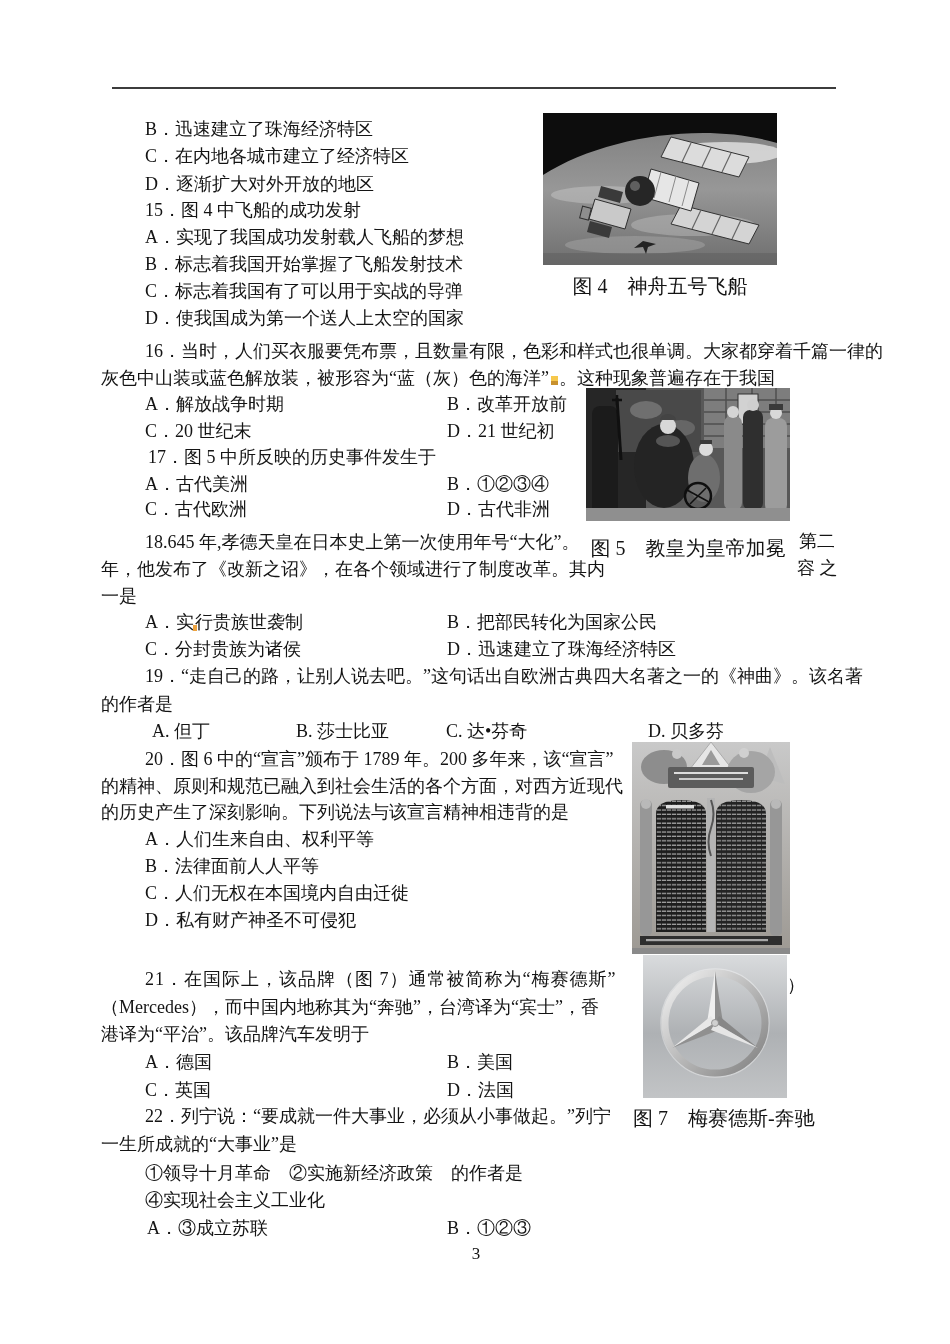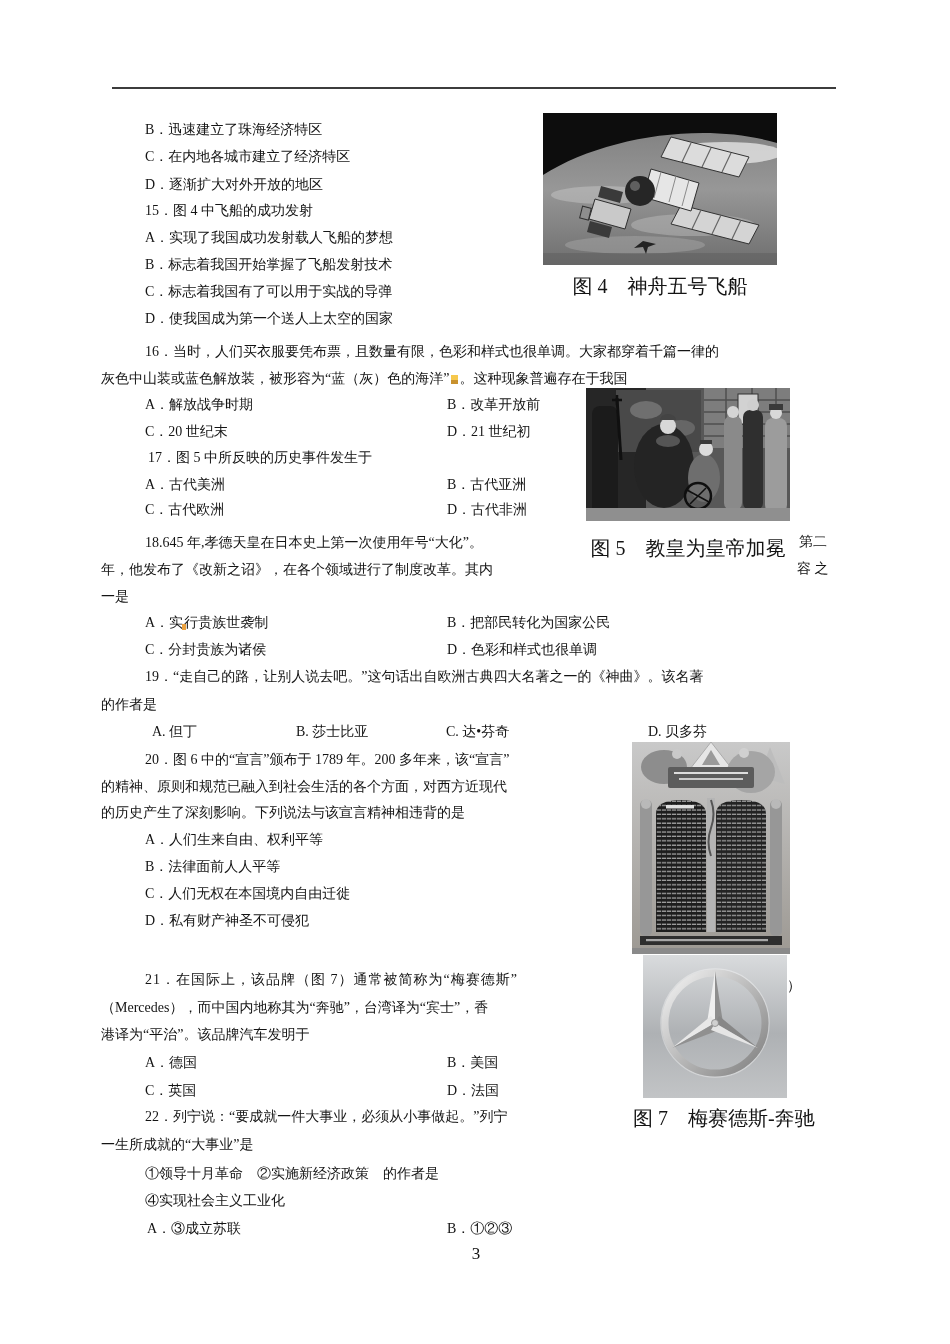--- a/index.html
+++ b/index.html
@@ -1,18 +1,18 @@
 <!DOCTYPE html>
 <html><head>
 <meta charset="utf-8">
 <style>
   html,body{margin:0;padding:0;background:#ffffff;}
   .page{position:relative;width:950px;height:1344px;background:#ffffff;overflow:hidden;
         font-family:"Liberation Serif","DejaVu Serif",serif;color:#141414;}
-  .t{position:absolute;font-size:14px;line-height:21px;white-space:pre;}
+  .t{position:absolute;font-size:18px;line-height:21px;white-space:pre;}
   .cap{position:absolute;font-size:20px;line-height:20px;text-align:center;white-space:pre;}
   .rule{position:absolute;left:112px;top:87px;width:724px;height:2px;background:#3c3c3c;}
   .ls1{letter-spacing:1px;}
   .ymark{display:inline-block;width:7px;height:9px;margin:0 1px 0 2px;vertical-align:-1px;
          background:linear-gradient(#f6c84c 55%,#c8912e 55%);}
   .ymark2{display:inline-block;width:4px;height:6px;margin:0 -2px 0 -1px;vertical-align:-3px;
           background:#eca23f;}
   .fig{position:absolute;}
   .fig svg{display:block;}
   .pagenum{position:absolute;left:466px;top:1244px;width:20px;text-align:center;
@@ -114,33 +114,33 @@
 
       <circle cx="112" cy="108" r="13" fill="none" stroke="#0f0f0f" stroke-width="2.5"></circle>
       <path d="M101,102 l22,12 M104,116 l16,-16" stroke="#0f0f0f" stroke-width="1.5"></path>
       <rect y="120" width="204" height="13" fill="#8f8f8f"></rect>
     </svg>
   </div>
   <div class="cap" style="left:586px;top:538px;width:204px">图 5　教皇为皇帝加冕</div>
 
   <div class="t" style="left:148px;top:447px">17．图 5 中所反映的历史事件发生于</div>
   <div class="t" style="left:145px;top:474px">A．古代美洲</div>
-  <div class="t" style="left:447px;top:474px">B．古代亚洲</div>
+  <div class="t" style="left:447px;top:474px">B．①②③④</div>
   <div class="t" style="left:145px;top:499px">C．古代欧洲</div>
   <div class="t" style="left:447px;top:499px">D．古代非洲</div>
 
   <div class="t" style="left:145px;top:532px">18.645 年,孝德天皇在日本史上第一次使用年号“大化”。</div>
   <div class="t" style="left:799px;top:531px">第二</div>
   <div class="t" style="left:101px;top:559px">年，他发布了《改新之诏》，在各个领域进行了制度改革。其内</div>
   <div class="t" style="left:797px;top:558px">容 之</div>
   <div class="t" style="left:101px;top:586px">一是</div>
   <div class="t" style="left:145px;top:612px"><span>A．实</span><span class="ymark2"></span><span>行贵族世袭制</span></div>
   <div class="t" style="left:447px;top:612px">B．把部民转化为国家公民</div>
   <div class="t" style="left:145px;top:639px">C．分封贵族为诸侯</div>
-  <div class="t" style="left:447px;top:639px">D．色彩和样式也很单调</div>
+  <div class="t" style="left:447px;top:639px">D．迅速建立了珠海经济特区</div>
 
   <div class="t" style="left:145px;top:666px">19．“走自己的路，让别人说去吧。”这句话出自欧洲古典四大名著之一的《神曲》。该名著</div>
   <div class="t" style="left:101px;top:694px">的作者是</div>
   <div class="t" style="left:152px;top:721px">A. 但丁</div>
   <div class="t" style="left:296px;top:721px">B. 莎士比亚</div>
   <div class="t" style="left:446px;top:721px">C. 达•芬奇</div>
   <div class="t" style="left:648px;top:721px">D. 贝多芬</div>
 
   <div class="fig" style="left:632px;top:742px">
     <svg width="158" height="212" viewBox="0 0 158 212">

